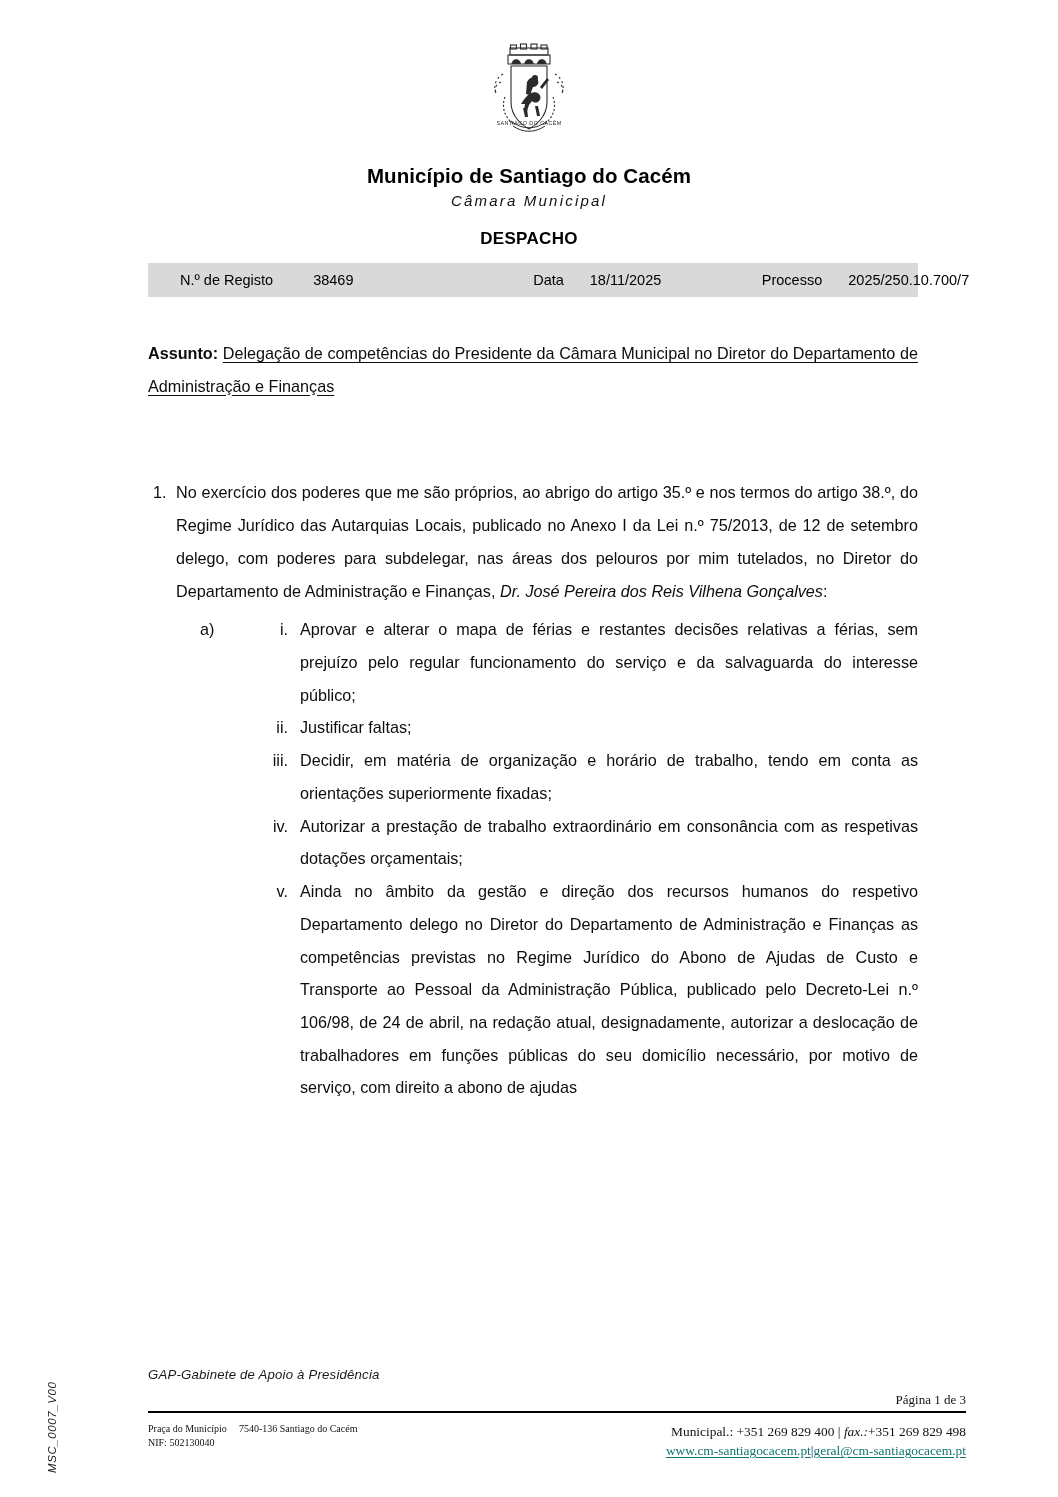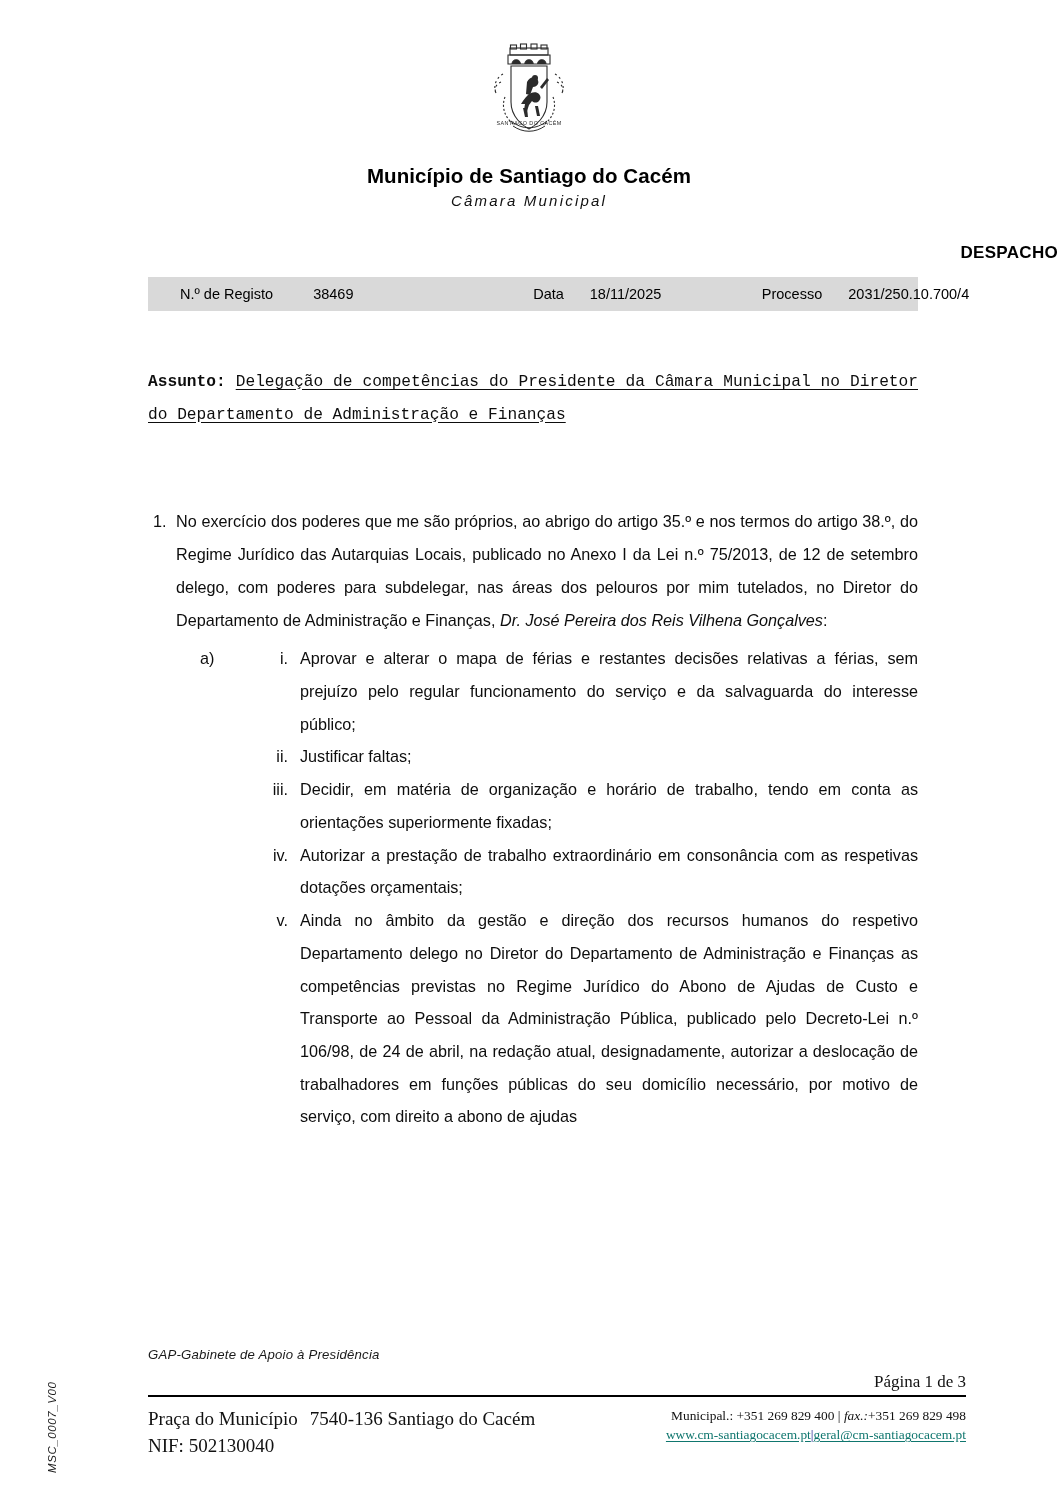--- a/index.html
+++ b/index.html
@@ -56,22 +56,22 @@
   .brand-sub {
     margin-top: 4px;
     font-size: 15px;
     font-style: italic;
     letter-spacing: 2.2px;
     color: #111;
   }
 
   
   .doc-title {
-    margin-top: 34px;
-    text-align: right;
+    margin-top: 20px;
+    text-align: center;
     font-size: 17px;
     font-weight: bold;
     letter-spacing: 0.3px;
   }
 
   
   .meta-table {
     margin: 14px 140px 0 148px;
     background: #d9d9d9;
     display: flex;
@@ -101,24 +101,23 @@
   .cell-procv { flex: 1 1 auto; }
 
   
   .content {
     margin: 0 140px 0 148px;
     font-size: 16.2px;
     line-height: 2.02;
     color: #0d0d0d;
   }
   .assunto {
-    margin-top: 55px;
+    margin-top: 40px;
     text-align: justify;
     text-justify: inter-word;
-    font-family: Liberation Mono, monospace;
   }
   .assunto .lbl { font-weight: bold; }
   .assunto .txt { text-decoration: underline; text-underline-offset: 2.5px; }
 
   .para-1 {
     margin-top: 74px;
     position: relative;
     padding-left: 28px;
     text-align: justify;
     text-justify: inter-word;
@@ -175,37 +174,37 @@
   .footer-dept {
     font-size: 13.2px;
     font-style: italic;
     color: #1a1a1a;
     letter-spacing: 0.2px;
   }
   .footer-page {
     margin-top: 10px;
     text-align: right;
     font-family: "Liberation Serif", serif;
-    font-size: 17px;
+    font-size: 13px;
     color: #111;
   }
   .footer-rule {
     margin-top: 3px;
     height: 2px;
     background: #000000;
   }
   .footer-bottom {
     margin-top: 9px;
     display: flex;
     justify-content: space-between;
     align-items: flex-start;
   }
   .footer-left {
     font-family: "Liberation Serif", serif;
-    font-size: 19px;
+    font-size: 10px;
     line-height: 1.42;
     color: #111;
   }
   .footer-right {
     font-family: "Liberation Serif", serif;
     font-size: 13.4px;
     line-height: 1.42;
     color: #111;
     text-align: right;
   }
@@ -268,21 +267,21 @@
 
   <div class="doc-title">DESPACHO</div>
 
   <div class="meta-table">
     <div class="meta-cell meta-label cell-reg">N.º de Registo</div>
     <div class="meta-sep"></div>
     <div class="meta-cell meta-value cell-regv">38469</div>
     <div class="meta-cell cell-data">Data</div>
     <div class="meta-cell meta-value cell-datav">18/11/2025</div>
     <div class="meta-cell cell-proc">Processo</div>
-    <div class="meta-cell meta-value cell-procv">2031/250.10.700/4</div>
+    <div class="meta-cell meta-value cell-procv">2025/250.10.700/7</div>
   </div>
 
   <div class="content">
 
     <div class="assunto">
       <span class="lbl">Assunto:</span>
       <span class="txt">Delegação de competências do Presidente da Câmara Municipal no Diretor do Departamento de Administração e Finanças</span>
     </div>
 
     <div class="para-1">

